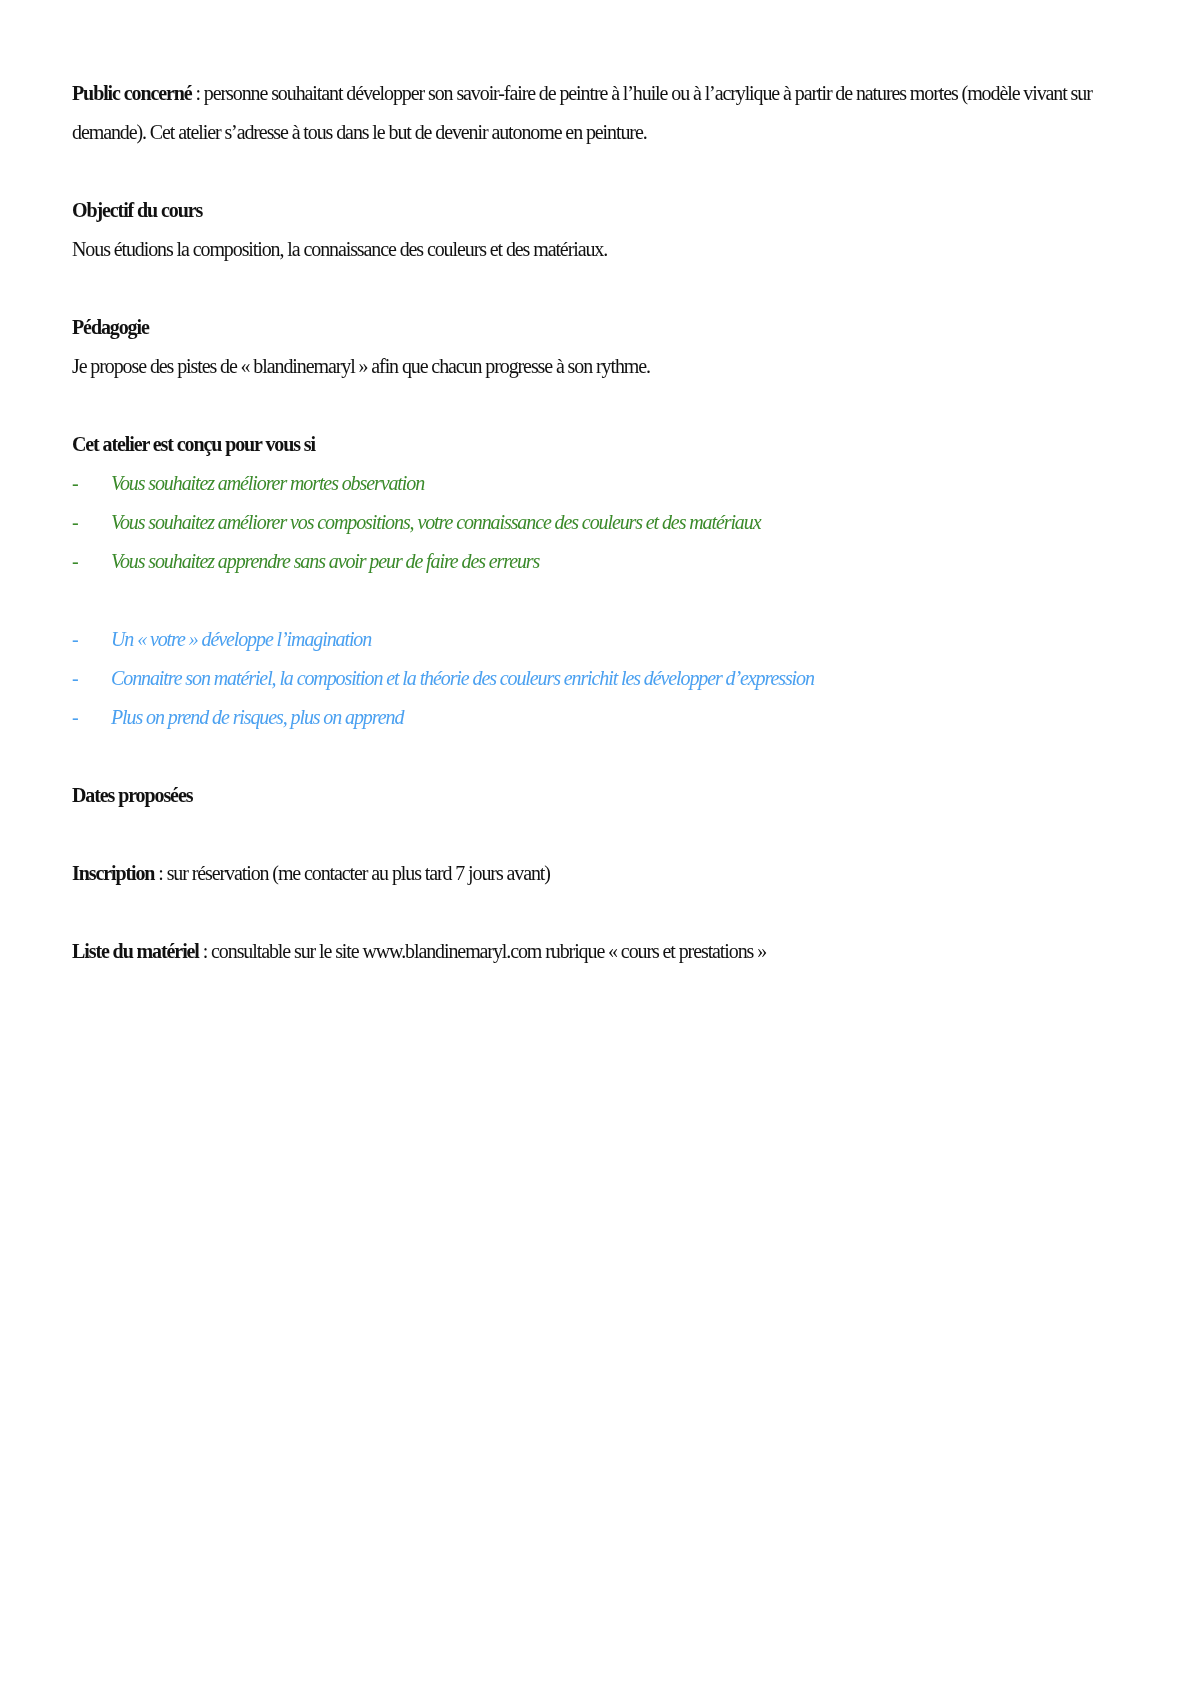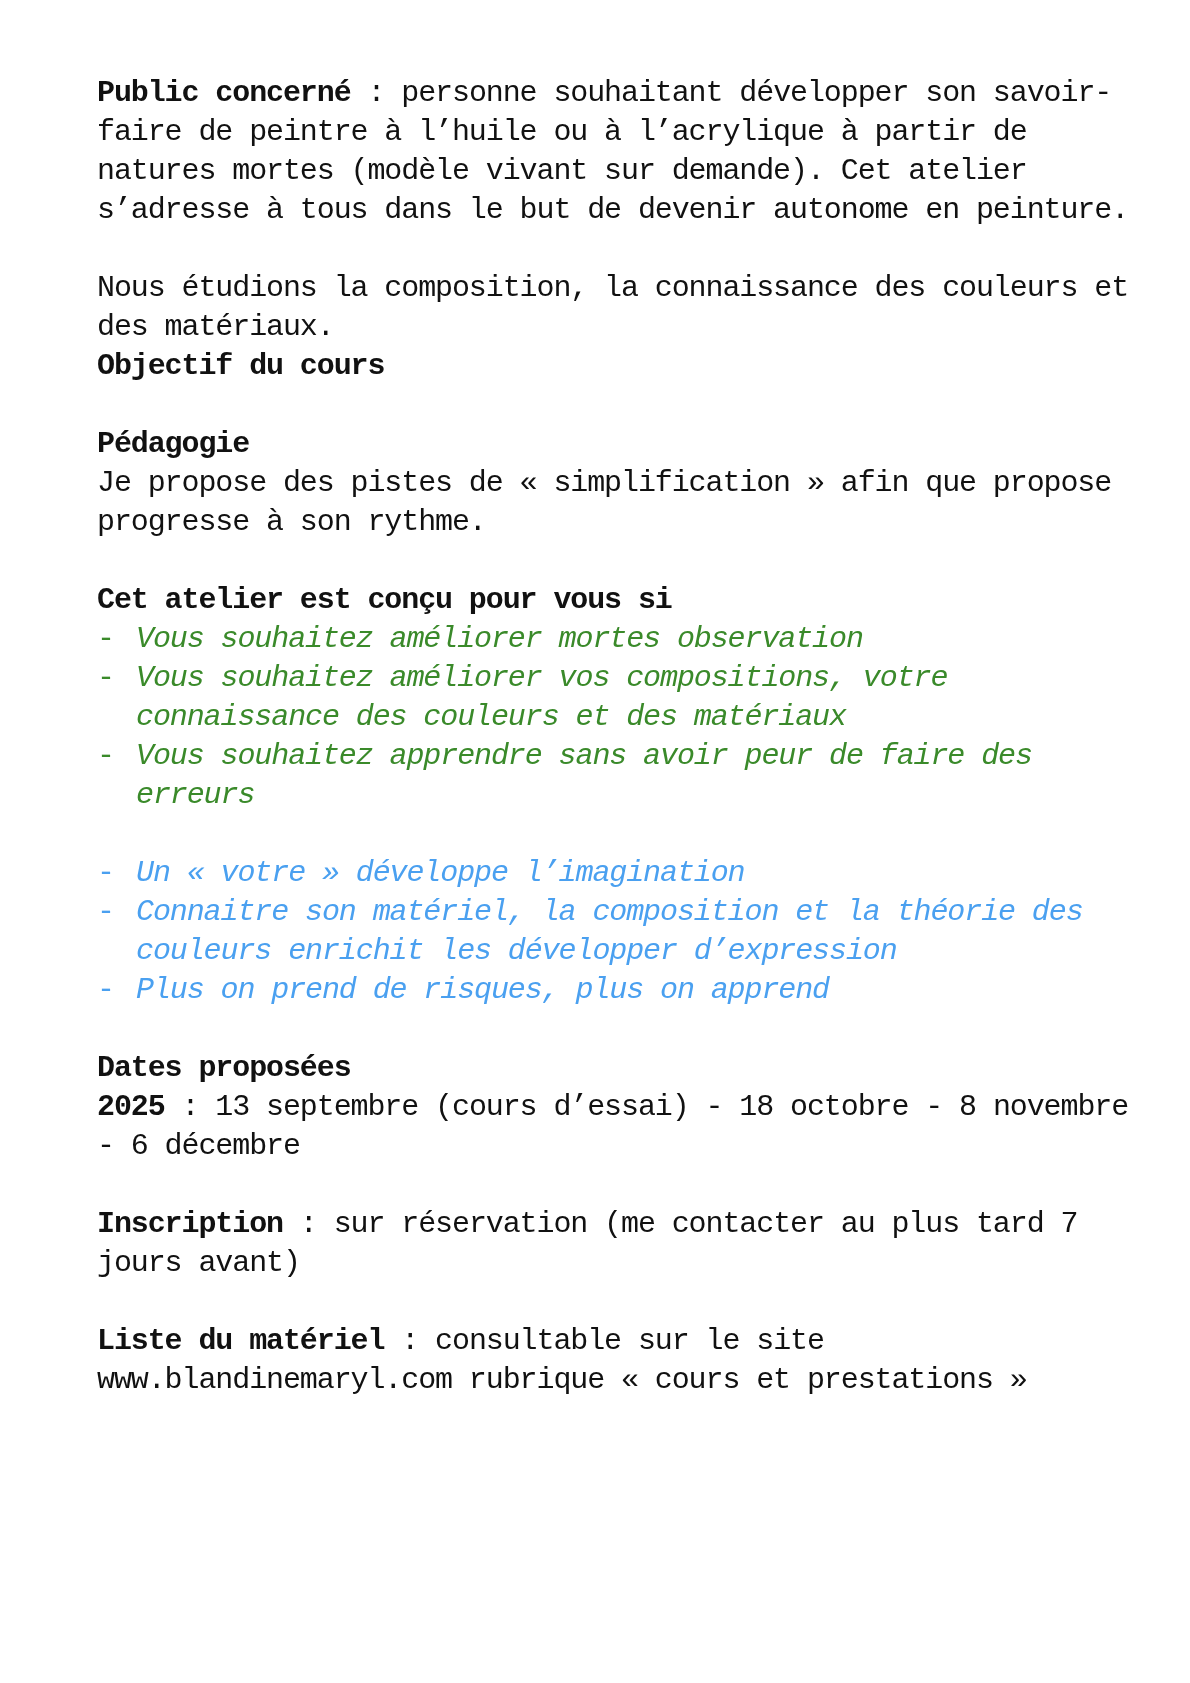--- a/index.html
+++ b/index.html
@@ -1,48 +1,47 @@
 <!DOCTYPE html>
 <html><head>
 <meta charset="utf-8">
 <style>
   html, body { margin: 0; padding: 0; background: #ffffff; }
   body { width: 1190px; height: 1683px; position: relative; overflow: hidden; }
   .page {
     position: absolute; left: 72px; top: 74px; width: 1060px;
-    font-family: Liberation Mono, monospace;
-    font-size: 30px; line-height: 39px; color: #111111;
+    font-family: Liberation Serif, serif;
+    font-size: 20px; line-height: 39px; color: #111111;
     letter-spacing: -1.1px;
-    margin-left: 25px;
   }
   .page p { margin: 0; }
   .gap { height: 39px; }
   b { font-weight: bold; }
   .list { margin: 0; padding: 0; list-style: none; }
   .list li { position: relative; padding-left: 39px; font-style: italic; }
   .list li .dash { position: absolute; left: 0; top: 0; font-style: normal; }
   .green { color: #3a8a2a; }
   .blue { color: #4aa0f0; }
 </style>
 </head>
 <body>
 
 <div class="page">
 
   <p><b>Public concerné</b><span> : </span><span>personne souhaitant développer son savoir-faire de peintre à l’huile ou à l’acrylique à partir de natures mortes (modèle vivant sur demande). Cet atelier s’adresse à tous dans le but de devenir autonome en peinture.</span></p>
 
   <div class="gap"></div>
 
+  <p><b>Objectif du cours</b></p>
   <p>Nous étudions la composition, la connaissance des couleurs et des matériaux.</p>
-  <p><b>Objectif du cours</b></p>
 
   <div class="gap"></div>
 
   <p><b>Pédagogie</b></p>
-  <p>Je propose des pistes de « simplification » afin que propose progresse à son rythme.</p>
+  <p>Je propose des pistes de « blandinemaryl » afin que chacun progresse à son rythme.</p>
 
   <div class="gap"></div>
 
   <p><b>Cet atelier est conçu pour vous si</b></p>
   <ul class="list green">
     <li><span class="dash">-</span><span>Vous souhaitez améliorer mortes observation</span></li>
     <li><span class="dash">-</span><span>Vous souhaitez améliorer vos compositions, votre connaissance des couleurs et des matériaux</span></li>
     <li><span class="dash">-</span><span>Vous souhaitez apprendre sans avoir peur de faire des erreurs</span></li>
   </ul>
 
@@ -50,21 +49,20 @@
 
   <ul class="list blue">
     <li><span class="dash">-</span><span>Un « votre »  développe l’imagination</span></li>
     <li><span class="dash">-</span><span>Connaitre son matériel, la composition et la théorie des couleurs enrichit les développer d’expression</span></li>
     <li><span class="dash">-</span><span>Plus on prend de risques,  plus on apprend</span></li>
   </ul>
 
   <div class="gap"></div>
 
   <p><b>Dates proposées</b></p>
-  <p><b>2025</b><span> : </span><span>13 septembre (cours d’essai) - 18 octobre - 8 novembre - 6 décembre</span></p>
 
   <div class="gap"></div>
 
   <p><b>Inscription</b><span> : </span><span>sur réservation (me contacter au plus tard 7 jours avant)</span></p>
 
   <div class="gap"></div>
 
   <p><b>Liste du matériel</b><span> : </span><span>consultable sur le site www.blandinemaryl.com rubrique « cours et prestations »</span></p>
 
   <div class="gap"></div>

